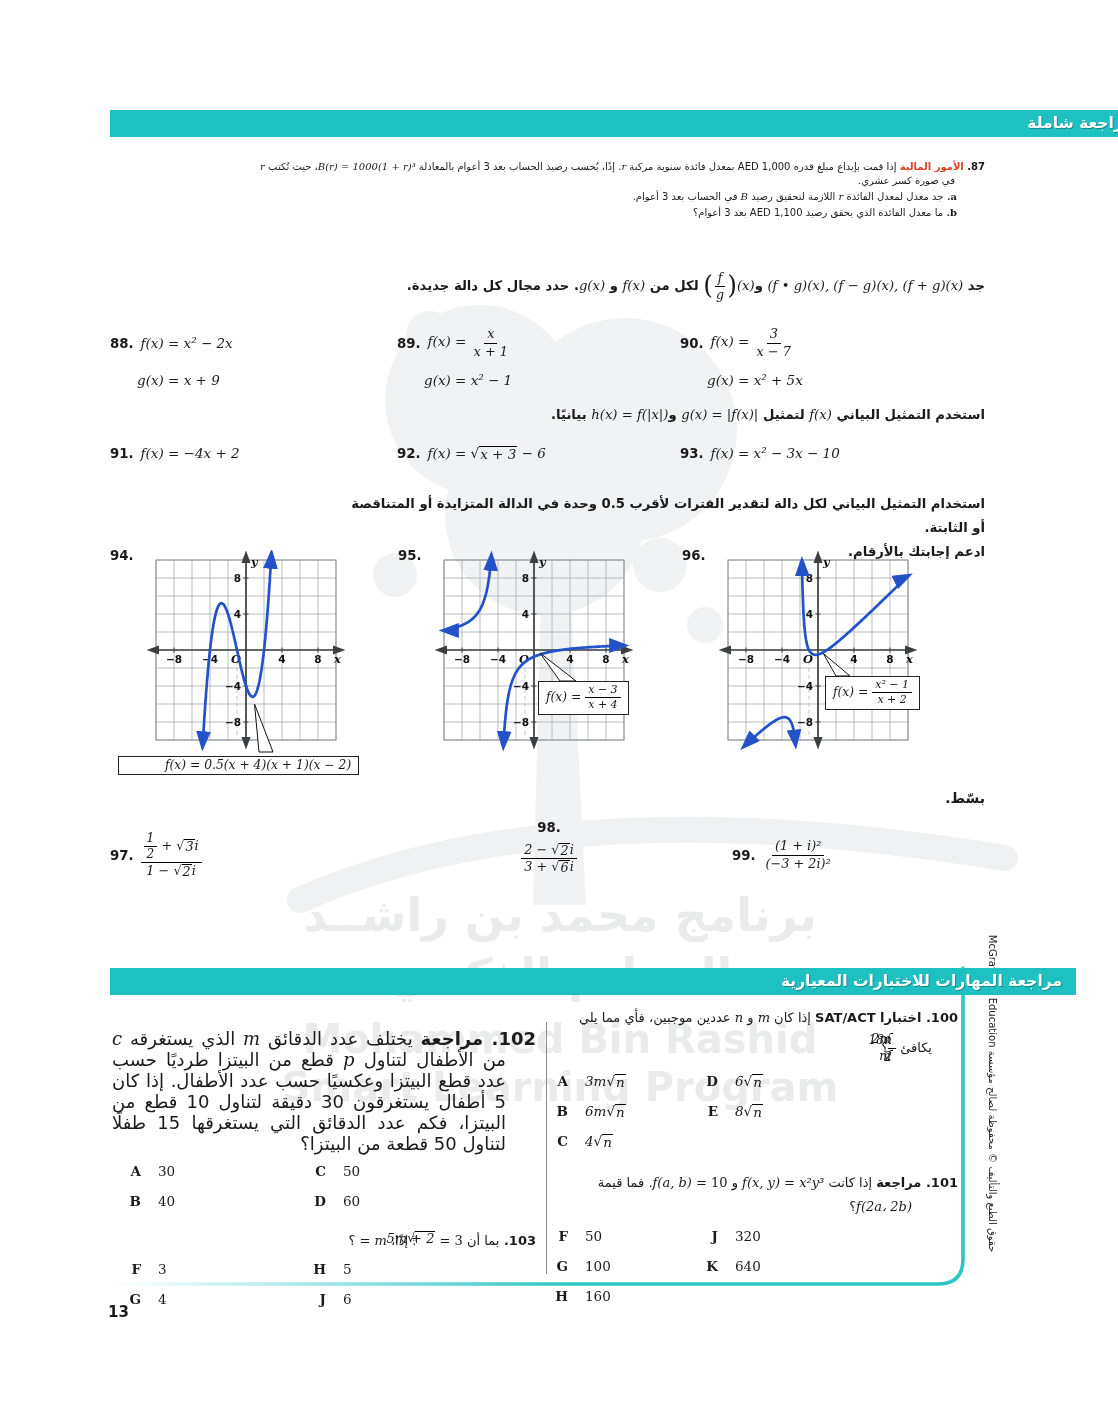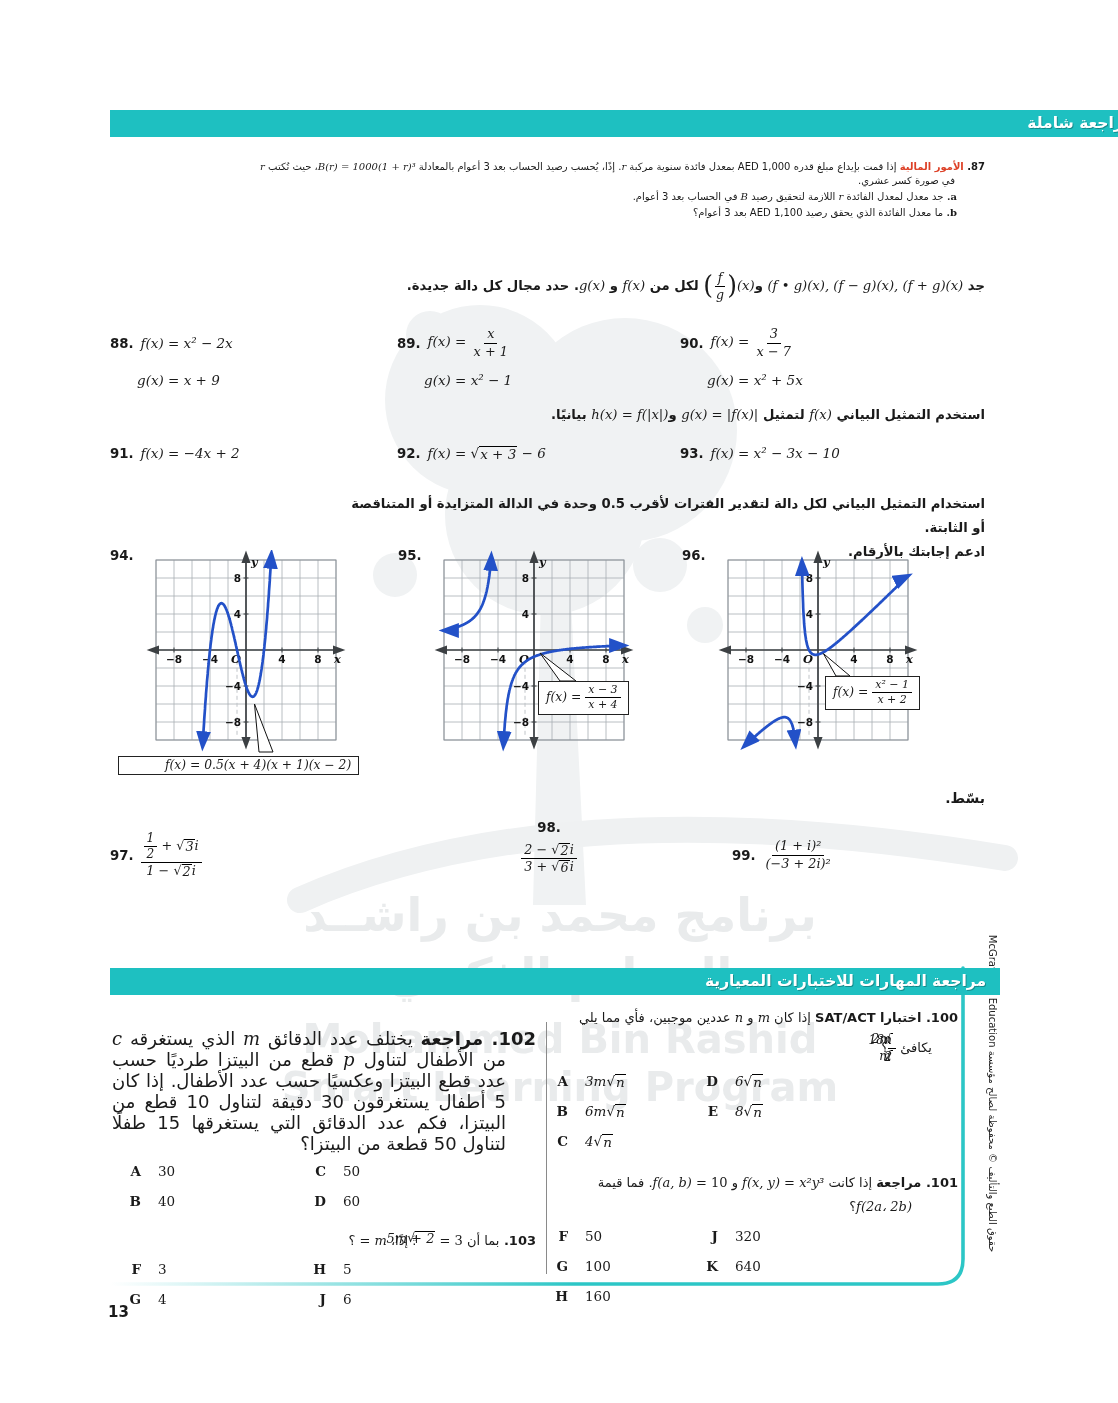--- a/index.html
+++ b/index.html
@@ -358,21 +358,21 @@
     <div class="l1" style="min-height:70px;">
         <span class="pnum">99.</span>
         <span class="eq"><span class="frac">
             <span class="fn"><span class="t">(1 + i)²</span></span>
             <span class="fd"><span class="t">(−3 + 2i)²</span></span>
           </span></span>
       </div>
   </div>
 </div>
 
-<div class="band" style="left:110px;top:968px;width:890px;height:27px;">
+<div class="band" style="left:110px;top:968px;width:966px;height:27px;">
   <span>مراجعة المهارات للاختبارات المعيارية</span>
 </div>
 
 <svg id="bordersvg" width="870" height="335">
   <defs>
     <linearGradient id="fade" gradientUnits="userSpaceOnUse" x1="5" y1="0" x2="470" y2="0">
       <stop offset="0" stop-color="#ffffff"></stop>
       <stop offset="1" stop-color="#2cc6c6"></stop>
     </linearGradient>
   </defs>

